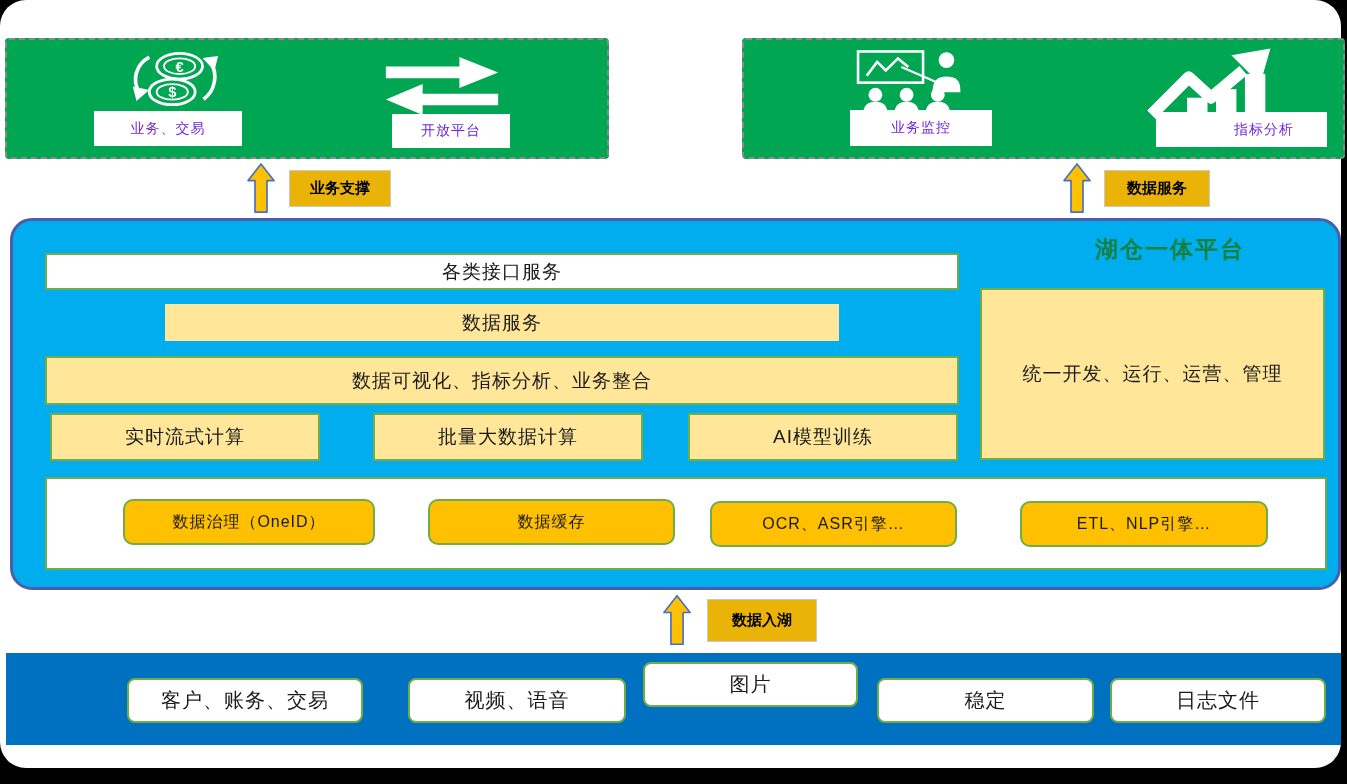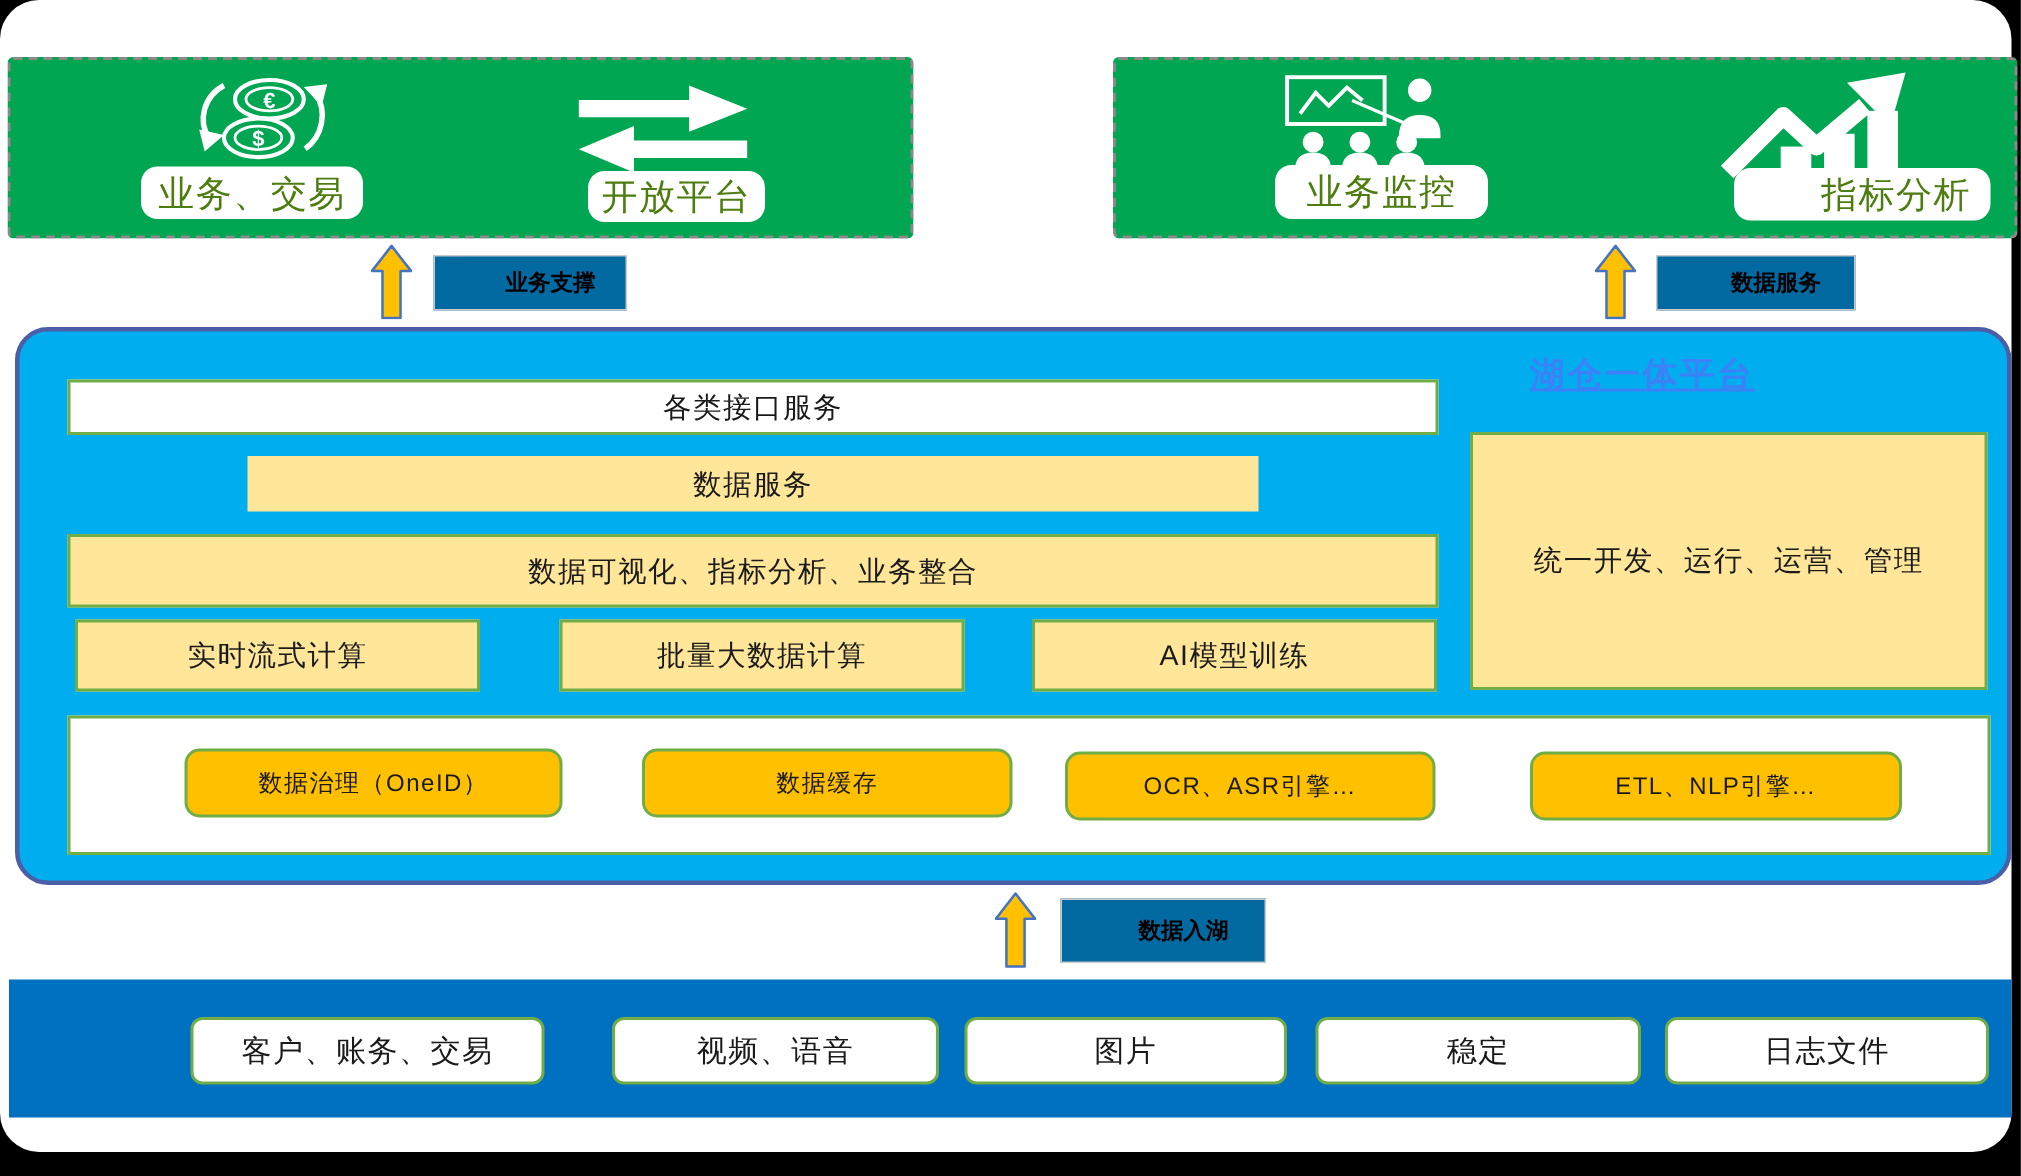--- a/index.html
+++ b/index.html
@@ -3,33 +3,33 @@
 <meta charset="utf-8">
 <style>
   html,body{margin:0;padding:0;background:#000;}
   .canvas{position:relative;width:1347px;height:784px;background:var(--frame-black,#000);overflow:hidden;
           font-family:"Liberation Sans","DejaVu Sans",sans-serif;}
   .sheet{position:absolute;left:0;top:0;width:1341px;height:768px;background:#fff;border-radius:26px;}
   
   .green-box{position:absolute;background:var(--green,#00A651);border:2px dashed #8a8a8a;border-radius:4px;}
   .icon-wrap{position:absolute;}
   .icon-wrap svg{width:100%;height:100%;display:block;}
-  .icon-label{position:absolute;background:#fff;color:#4d7c0f;display:flex;align-items:center;justify-content:center;
-              font-size:24px;letter-spacing:1px;border-radius:11px;}
+  .icon-label{position:absolute;background:#fff;color:#6d28d9;display:flex;align-items:center;justify-content:center;
+              font-size:14px;letter-spacing:1px;}
   
   .block-arrow{position:absolute;}
   .block-arrow svg{width:100%;height:100%;display:block;}
   .block-arrow polygon{fill:var(--arrow-yellow,#FFC000);stroke:var(--arrow-border,#4472C4);stroke-width:1.8;stroke-linejoin:round;}
-  .arrow-tag{position:absolute;background:#0369a1;border:1px solid #c9c9c9;color:#000;font-weight:bold;font-size:15px;
-             display:flex;align-items:center;justify-content:center;padding-left:27px;}
+  .arrow-tag{position:absolute;background:#eab308;border:1px solid #c9c9c9;color:#000;font-weight:bold;font-size:15px;
+             display:flex;align-items:center;justify-content:center;}
   
   .platform{position:absolute;left:10px;top:218px;width:1331px;height:372px;background:var(--cyan,#00AEEF);
             border:3px solid var(--cyan-border,#4A5FA8);border-radius:22px;box-sizing:border-box;}
-  .platform-title{position:absolute;left:1020px;top:234px;width:300px;color:#3b82f6;
-                  font-size:23px;font-weight:bold;letter-spacing:2px;text-decoration:underline;}
+  .platform-title{position:absolute;left:1020px;top:234px;width:300px;text-align:center;color:#15803d;
+                  font-size:23px;font-weight:bold;letter-spacing:2px;}
   .layer{position:absolute;display:flex;align-items:center;justify-content:center;color:#1a1a1a;font-size:19px;
          box-sizing:border-box;letter-spacing:1px;}
   .layer.white{background:#fff;border:2px solid var(--box-border-green,#70AD47);}
   .layer.yellow{background:var(--pale-yellow,#FFE699);}
   .layer.yellow-b{background:var(--pale-yellow,#FFE699);border:2px solid var(--box-border-green,#70AD47);}
   .engine-btn{position:absolute;background:var(--orange,#FFC000);border:2px solid var(--box-border-green,#70AD47);
               border-radius:10px;display:flex;align-items:center;justify-content:center;font-size:16px;color:#1a1a1a;
               box-sizing:border-box;letter-spacing:1px;}
   
   .source-bar{position:absolute;left:6px;top:653px;width:1335px;height:92px;background:var(--dark-blue,#0070C0);}
@@ -140,16 +140,16 @@
   <div class="block-arrow" style="left:663px;top:594px;width:28px;height:52px;">
     <svg viewBox="0 0 30 54">
         <polygon points="15,1 29,19 21.5,19 21.5,53 8.5,53 8.5,19 1,19"></polygon>
       </svg>
   </div>
   <div class="arrow-tag" style="left:707px;top:599px;width:108px;height:41px;">数据入湖</div>
 
   <div class="source-bar"></div>
   <div class="source-box" style="left:127px;top:678px;width:236px;height:45px;">客户、账务、交易</div>
   <div class="source-box" style="left:408px;top:678px;width:218px;height:45px;">视频、语音</div>
-  <div class="source-box" style="left:643px;top:678px;width:215px;height:45px;">图片</div>
+  <div class="source-box" style="left:643px;top:662px;width:215px;height:45px;">图片</div>
   <div class="source-box" style="left:877px;top:678px;width:217px;height:45px;">稳定</div>
   <div class="source-box" style="left:1110px;top:678px;width:216px;height:45px;">日志文件</div>
 </div>
 
 </body></html>

